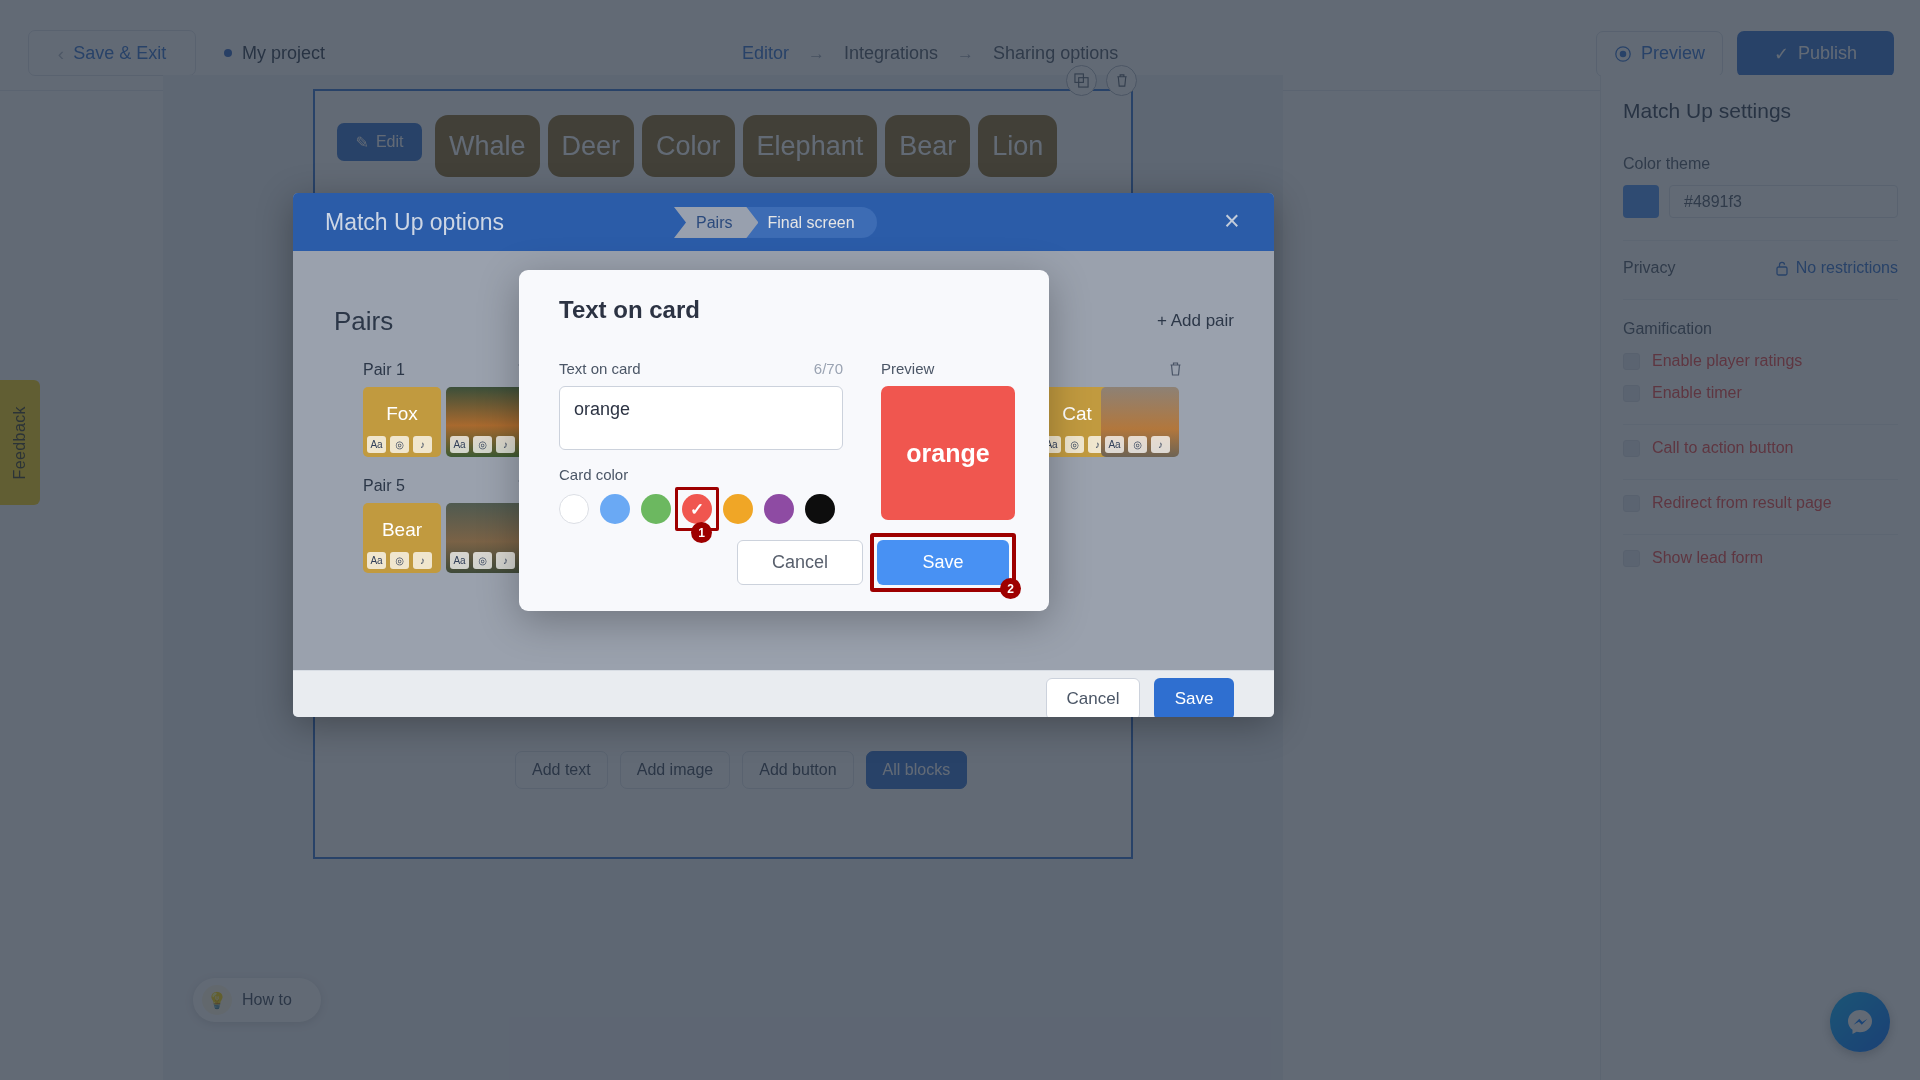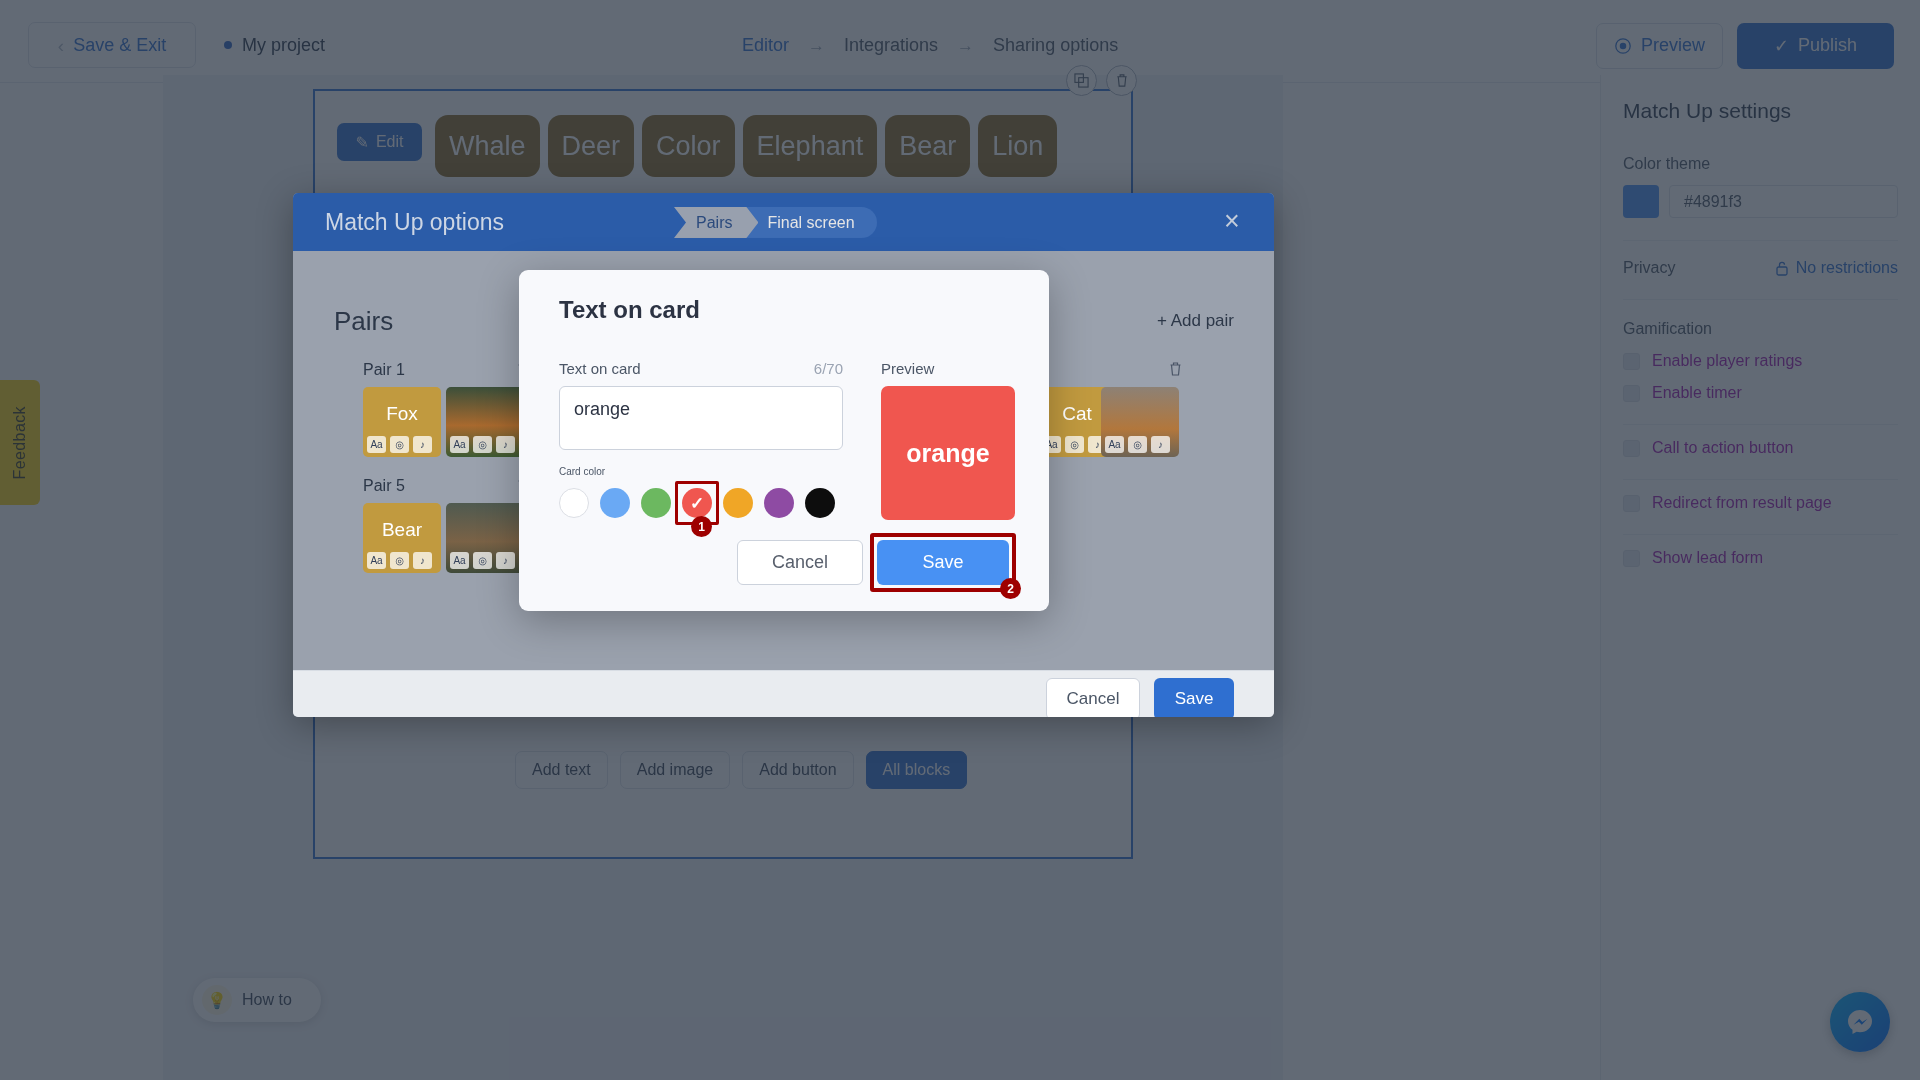--- a/index.html
+++ b/index.html
@@ -9,21 +9,21 @@
     overflow: hidden;
     background: #ffffff;
   }
   #root { position: relative; width: 1920px; height: 1080px; }
 
   
   .app-layer { position: absolute; inset: 0; }
 
   
   .topbar {
-    position: absolute; top: 8px; left: 0; width: 1920px; height: 75px;
+    position: absolute; top: 16px; left: 0; width: 1920px; height: 75px;
     background: #ffffff; border-bottom: 1px solid #e6e9ef;
     display: flex; align-items: center;
   }
   .save-exit {
     margin-left: 28px; width: 168px; height: 46px;
     border: 1px solid #dfe3ea; border-radius: 7px;
     display: flex; align-items: center; justify-content: center; gap: 9px;
     color: #2f6fd0; font-size: 18px; background: #fff; cursor: pointer;
   }
   .save-exit .chev { color: #b4bcc9; font-size: 19px; line-height: 1; }
@@ -164,21 +164,21 @@
   }
   .sp-div { margin-top: 22px; border-top: 1px solid #edeff3; }
   .sp-row {
     margin-top: 18px; display: flex; align-items: center; justify-content: space-between;
     font-size: 16px; color: #4b5666;
   }
   .sp-link { color: #2f6fd0; display: flex; align-items: center; gap: 7px; cursor: pointer; }
   .sp-head { margin-top: 20px; font-size: 16px; color: #4b5666; }
   .chk-row {
     margin-top: 14px; display: flex; align-items: center; gap: 12px;
-    font-size: 16px; color: #a21caf; cursor: pointer;
+    font-size: 16px; color: #ef4444; cursor: pointer;
   }
   .chk {
     width: 17px; height: 17px; border-radius: 3px; background: #e6e9ef;
     border: 1px solid #dbdfe7; flex: 0 0 auto;
   }
 
   .fab-messenger {
     position: absolute; right: 30px; bottom: 28px; width: 60px; height: 60px;
     border-radius: 50%; background: linear-gradient(135deg,#00b2ff 0%,#006aff 100%);
     display: flex; align-items: center; justify-content: center;
@@ -276,21 +276,21 @@
   .toc-grid { margin-top: 36px; display: flex; gap: 38px; }
   .toc-left { width: 284px; }
   .toc-lab-row { display: flex; justify-content: space-between; align-items: baseline; }
   .toc-lab { font-size: 15px; color: #4b5666; }
   .toc-count { font-size: 15px; color: #9aa3b2; }
   .toc-input {
     margin-top: 9px; width: 284px; height: 64px; background: #fff;
     border: 1px solid #ccd2dc; border-radius: 6px;
     padding: 12px 14px; font-size: 18px; color: #2c3343; cursor: text;
   }
-  .cc-lab { margin-top: 16px; font-size: 10px; color: #4b5666; }
+  .cc-lab { margin-top: 16px; font-size: 15px; color: #4b5666; }
   .swatches { margin-top: 11px; display: flex; align-items: center; gap: 11px; position: relative; }
   .sw {
     width: 30px; height: 30px; border-radius: 50%; cursor: pointer; flex: 0 0 auto;
     position: relative;
   }
   .sw.white { background: #fff; border: 1px solid #dcdfe5; }
   .sw-wrap { position: relative; width: 30px; height: 30px; }
   .sw-sel-box {
     position: absolute; left: -7px; top: -7px; width: 44px; height: 44px;
     border: 3px solid #9e0000; border-radius: 2px; pointer-events: none;

